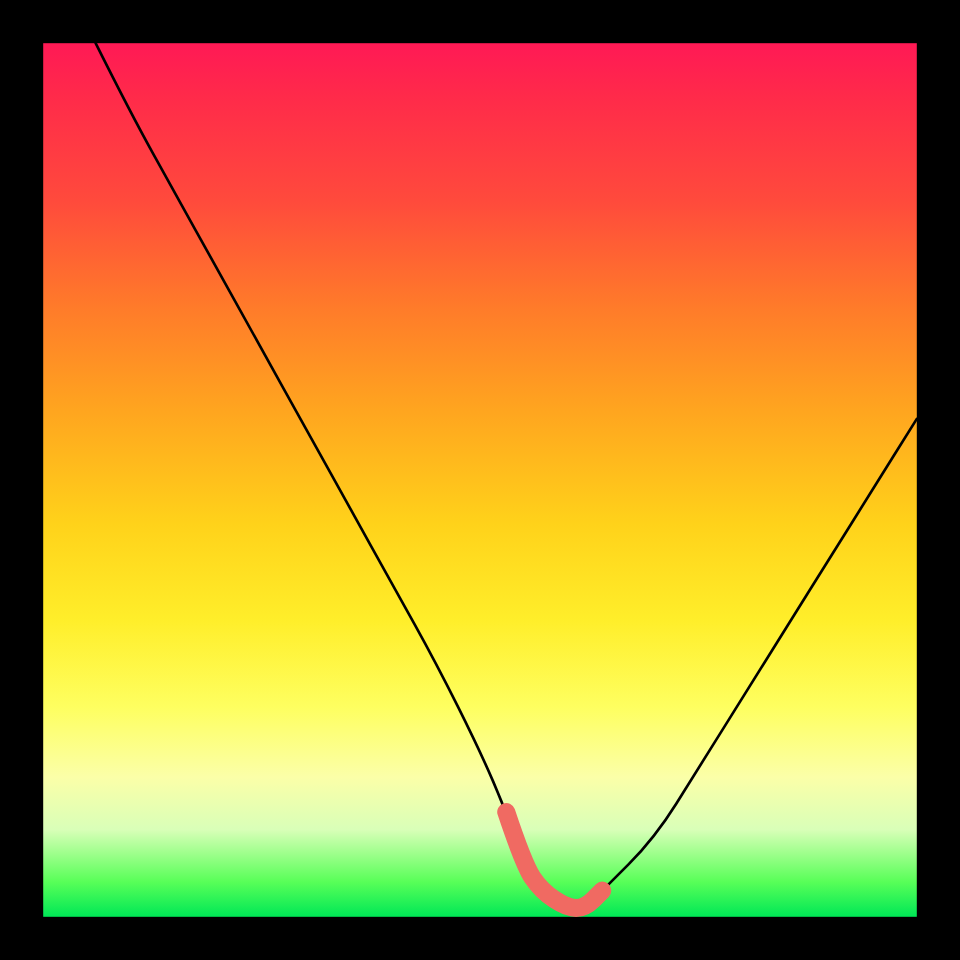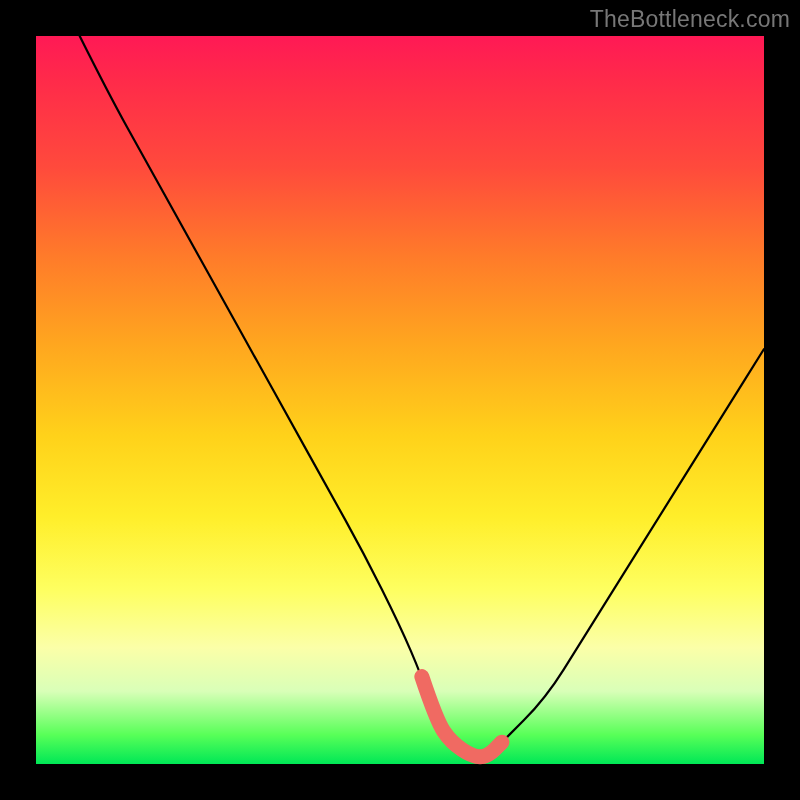--- a/index.html
+++ b/index.html
@@ -55,21 +55,20 @@
     top: 0;
     width: 728px;
     height: 728px;
     overflow: visible;
   }
 </style>
 </head>
 <body>
 
 <div class="frame">
-  <span class="watermark">TheBottleneck.com</span>
 
   <div class="plot-area">
     <svg class="curve" viewBox="0 0 728 728" preserveAspectRatio="none">
 
       <path id="curve-path" fill="none" stroke="#000" stroke-width="2.2" stroke-linecap="round" stroke-linejoin="round" d="M 43.68 0 Q 72.8 58.24000000000001 91 91 Q 109.2 123.75999999999999 127.4 156.51999999999998 Q 145.6 189.27999999999997 163.8 222.04 Q 182 254.8 200.2 287.55999999999995 Q 218.4 320.31999999999994 236.6 353.08 Q 254.79999999999998 385.84000000000003 273 418.6 Q 291.2 451.36 309.4 484.12 Q 327.6 516.88 345.8 553.28 Q 364 589.6800000000001 374.92 615.1600000000001 Q 385.84000000000003 640.64 393.12 662.48 Q 400.40000000000003 684.32 407.68 695.24 Q 414.96 706.16 425.88 713.44 Q 436.8 720.72 444.08000000000004 720.72 Q 451.36 720.72 458.64 713.44 Q 465.92 706.16 487.76 684.3199999999999 Q 509.59999999999997 662.48 527.8 633.36 Q 546 604.24 564.2 575.12 Q 582.4 546 600.5999999999999 516.88 Q 618.8 487.76 637 458.64 Q 655.2 429.52000000000004 673.4000000000001 400.40000000000003 Q 691.6 371.28000000000003 709.8 342.16 L 728 313.04"></path>
 
       <path id="highlight-path" fill="none" stroke="#f06a62" stroke-width="15" stroke-linecap="round" stroke-linejoin="round" d="M 385.84000000000003 640.64 Q 400.40000000000003 684.32 407.68 695.24 Q 414.96 706.16 425.88 713.44 Q 436.8 720.72 444.08000000000004 720.72 Q 451.36 720.72 458.64 713.44 L 465.92 706.16"></path>
     </svg>
   </div>
 </div>

